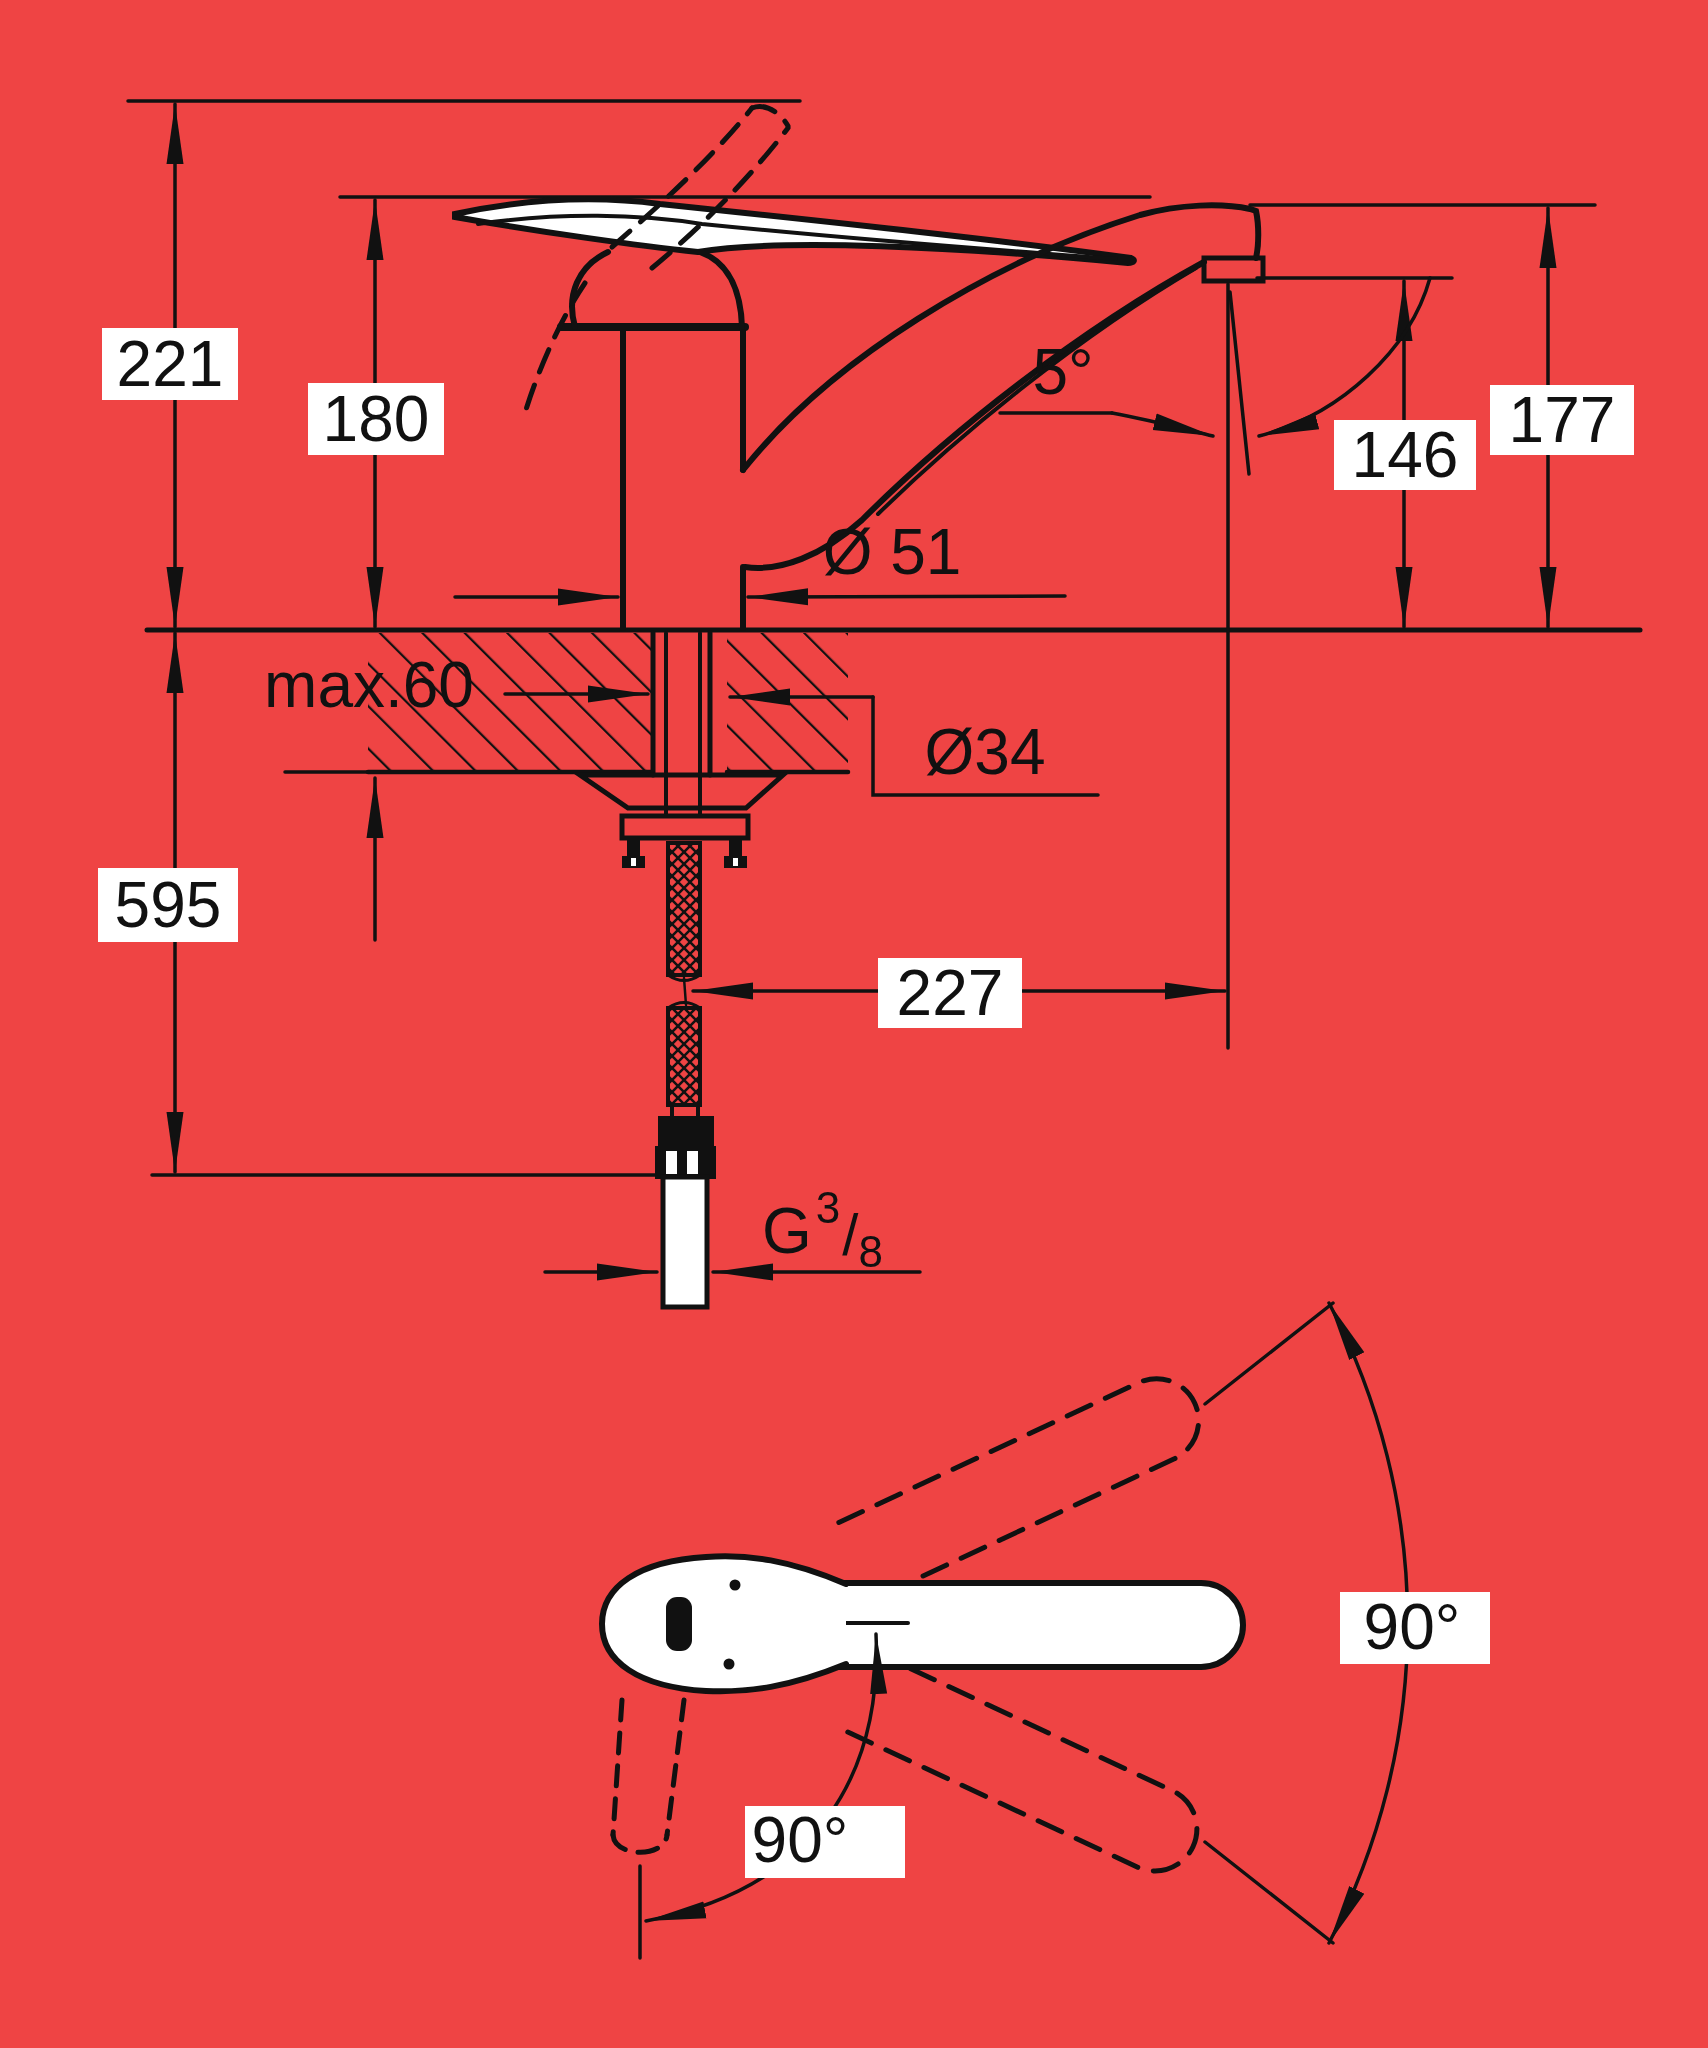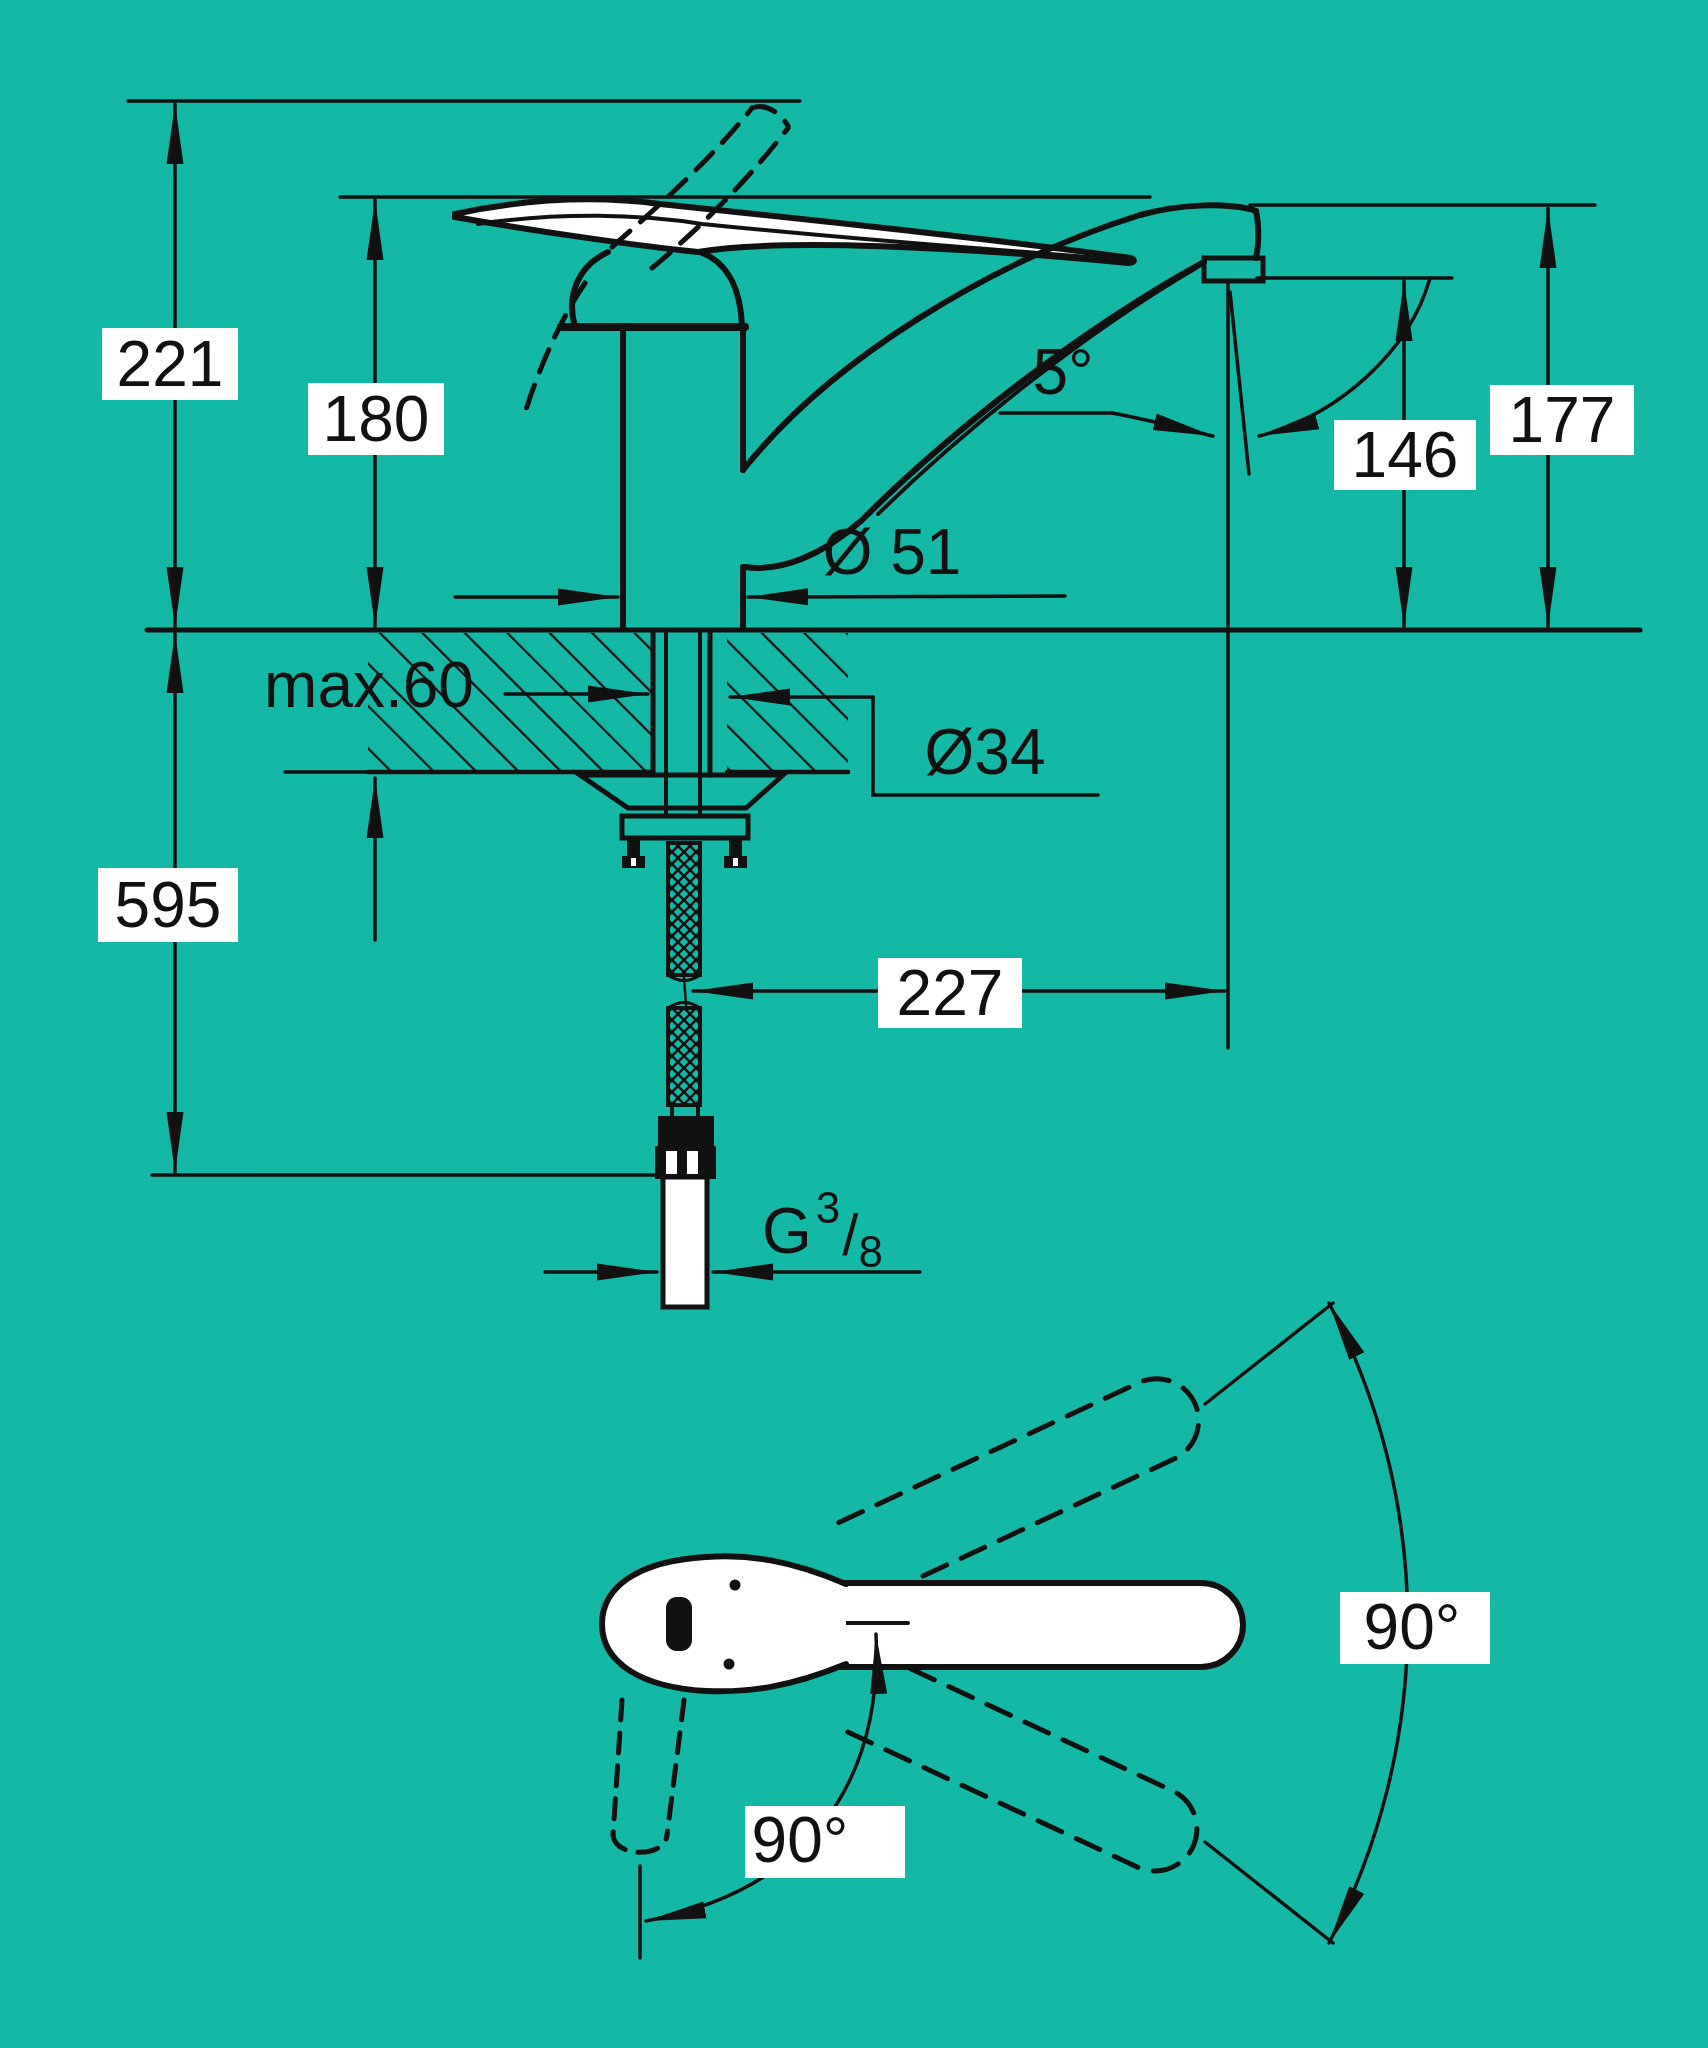--- a/index.html
+++ b/index.html
@@ -1,16 +1,16 @@
 <!DOCTYPE html>
 <html><head>
 <meta charset="utf-8">
 <style>
   html,body{margin:0;padding:0;background:#e8e8e8;}
-  .page{width:1708px;height:2048px;background:#14b8a6;position:relative;margin:0 auto;
+  .page{width:1708px;height:2048px;background:#ef4444;position:relative;margin:0 auto;
         font-family:"Liberation Sans", sans-serif;}
   svg{display:block}
   .dimtext{font-family:"Liberation Sans", sans-serif;font-size:64px;fill:#111;}
   .labelbg{fill:#ffffff;}
 </style>
 </head>
 <body>
 
 <div class="page">
 <svg width="1708" height="2048" viewBox="0 0 1708 2048">

